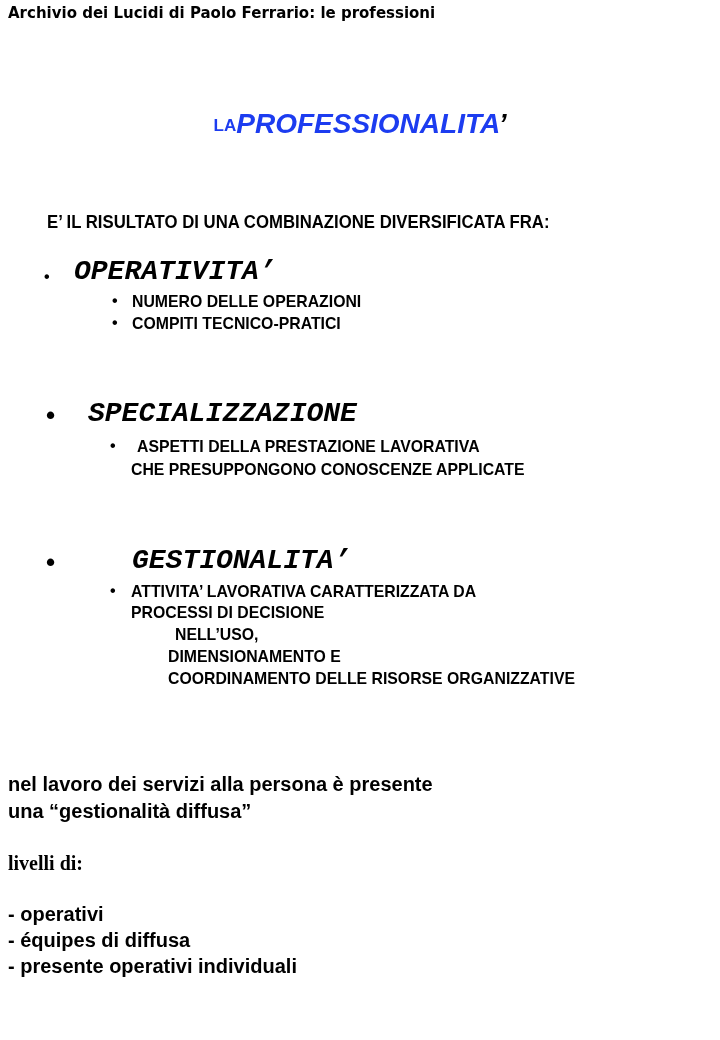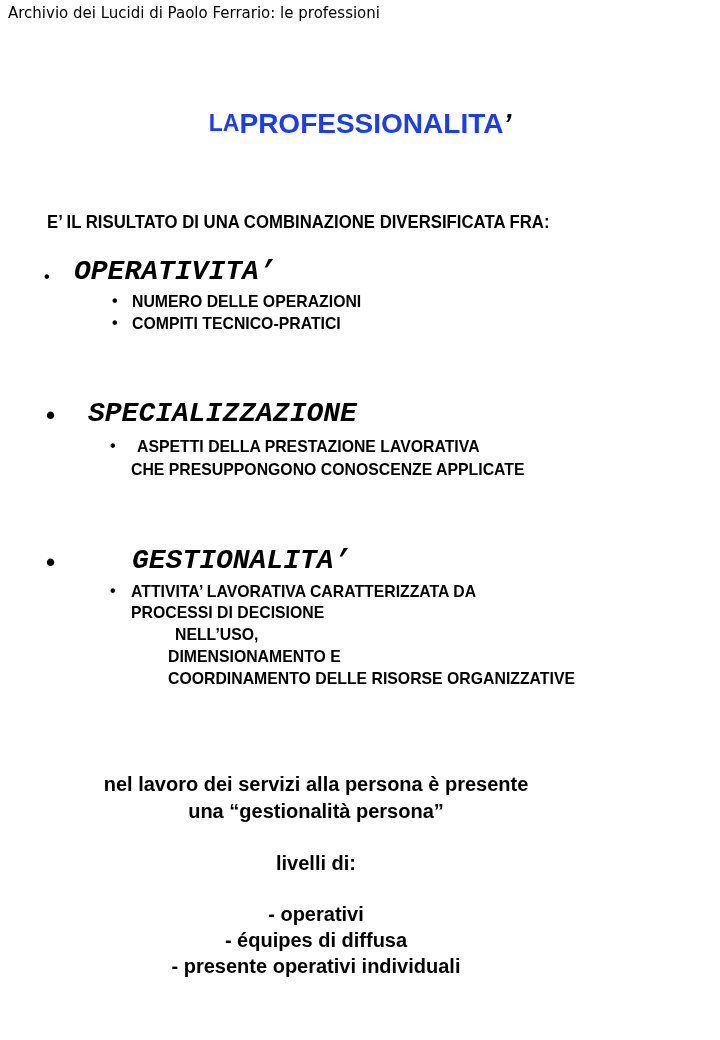--- a/index.html
+++ b/index.html
@@ -8,43 +8,44 @@
       background: #ffffff;
     }
     body {
       width: 720px;
       height: 1040px;
       position: relative;
       overflow: hidden;
       font-family: "Liberation Sans", sans-serif;
       color: #000000;
     }
-    .abs { position: absolute; white-space: nowrap; }
+    .abs { position: absolute; white-space: nowrap; font-weight: bold; }
 
     .archive-header {
       left: 8px; top: 4px;
       font-family: "DejaVu Sans", sans-serif;
       font-size: 15px;
       color: #000;
     }
 
     .title {
       left: 0; width: 720px; top: 108px;
       text-align: center;
       color: #1c3cf0;
       font-weight: bold;
     }
     .title .la {
-      font-size: 23px;
+      font-size: 17px;
       font-style: normal;
       margin-right: 0;
       vertical-align: 2px;
     }
     .title .main {
       font-size: 28px;
+      font-style: italic;
     }
     .title .apos { color: #000; font-style: italic; font-size: 28px; }
 
     .intro {
       left: 47px; top: 212px;
       font-size: 18px;
       font-weight: bold;
       transform: scaleX(0.93);
       transform-origin: left center;
     }
@@ -62,22 +63,22 @@
     }
     .l2-bullet { font-size: 16px; font-weight: bold; }
     .l2-text {
       font-size: 17px;
       font-weight: bold;
       transform: scaleX(0.93);
       transform-origin: left center;
     }
 
     .closing {
-      left: 0; width: 632px;
-      text-align: center;
+      left: 8px; width: 632px;
+      text-align: left;
       font-size: 20px;
       font-weight: bold;
     }
   </style>
 </head>
 <body>
 
 <div class="abs archive-header">Archivio dei Lucidi di Paolo Ferrario: le professioni</div>
 
 <div class="abs title">
@@ -113,18 +114,18 @@
   <span class="abs l2-bullet" style="left:110px; top:582px;">•</span>
   <span class="abs l2-text" style="left:131px; top:582px;">ATTIVITA’ LAVORATIVA CARATTERIZZATA DA</span>
   <span class="abs l2-text" style="left:131px; top:603px;">PROCESSI DI DECISIONE</span>
   <span class="abs l2-text" style="left:175px; top:625px;">NELL’USO,</span>
   <span class="abs l2-text" style="left:168px; top:647px;">DIMENSIONAMENTO E</span>
   <span class="abs l2-text" style="left:168px; top:669px;">COORDINAMENTO DELLE RISORSE ORGANIZZATIVE</span>
 </div>
 
 <div>
   <div class="abs closing" style="top:773px;">nel lavoro dei servizi alla persona è presente</div>
-  <div class="abs closing" style="top:800px;">una “gestionalità persona”</div>
-  <div class="abs closing" style="top:852px;">livelli di:</div>
+  <div class="abs closing" style="top:800px;">una “gestionalità diffusa”</div>
+  <div class="abs closing" style="top:852px;font-family:Liberation Serif, serif;">livelli di:</div>
   <div class="abs closing" style="top:903px;">- operativi</div>
   <div class="abs closing" style="top:929px;">- équipes di diffusa</div>
   <div class="abs closing" style="top:955px;">- presente operativi individuali</div>
 </div>
 
 </body></html>

